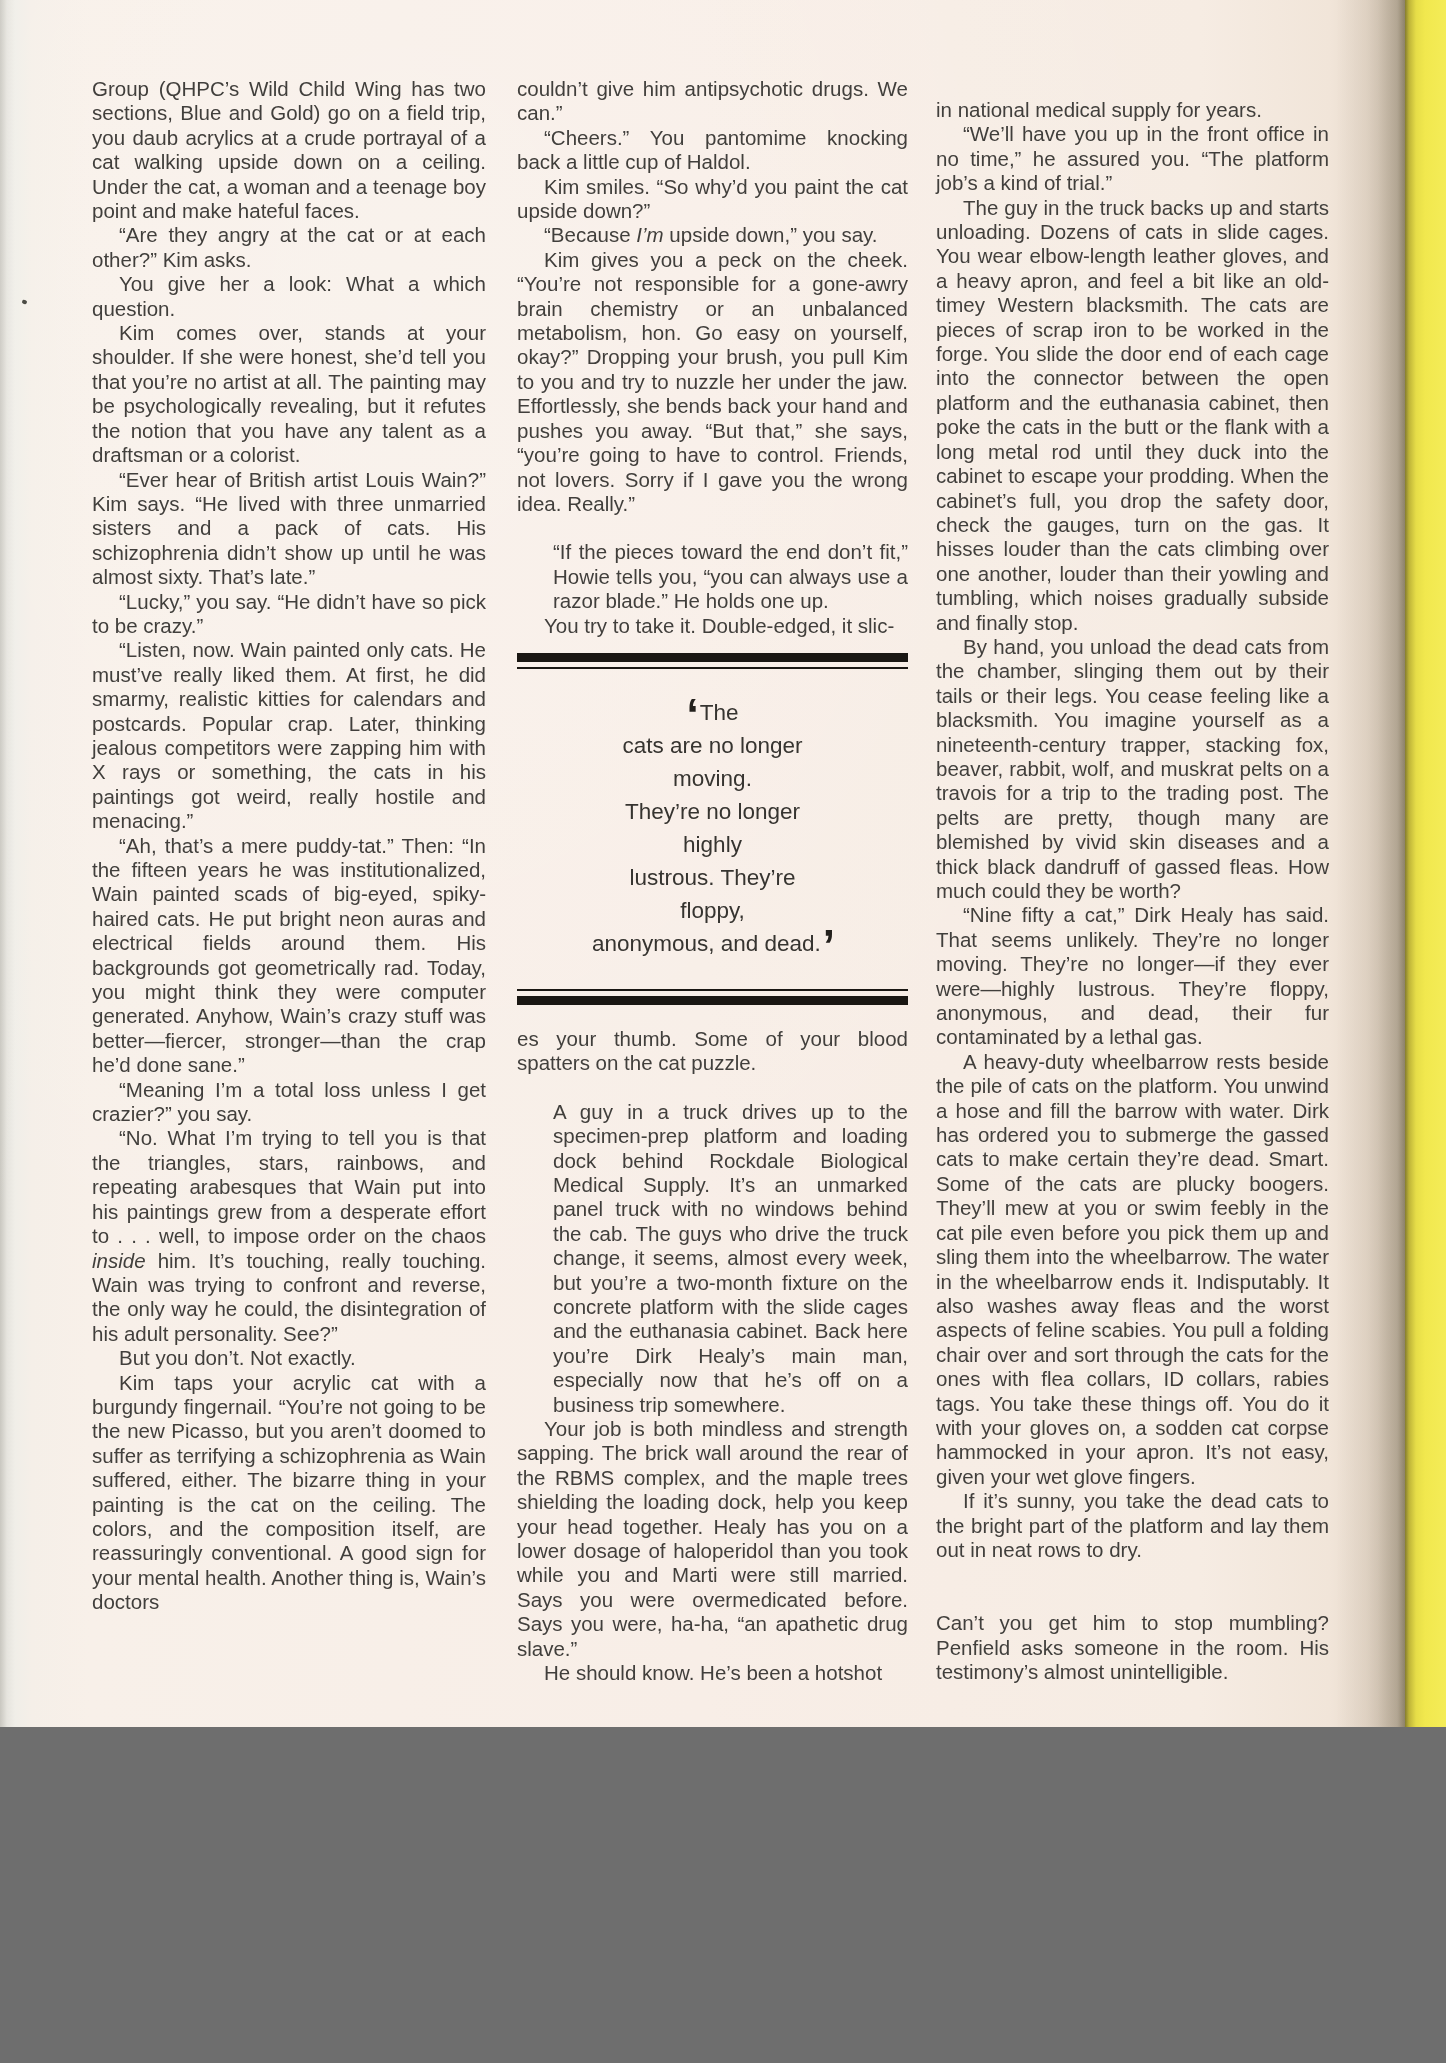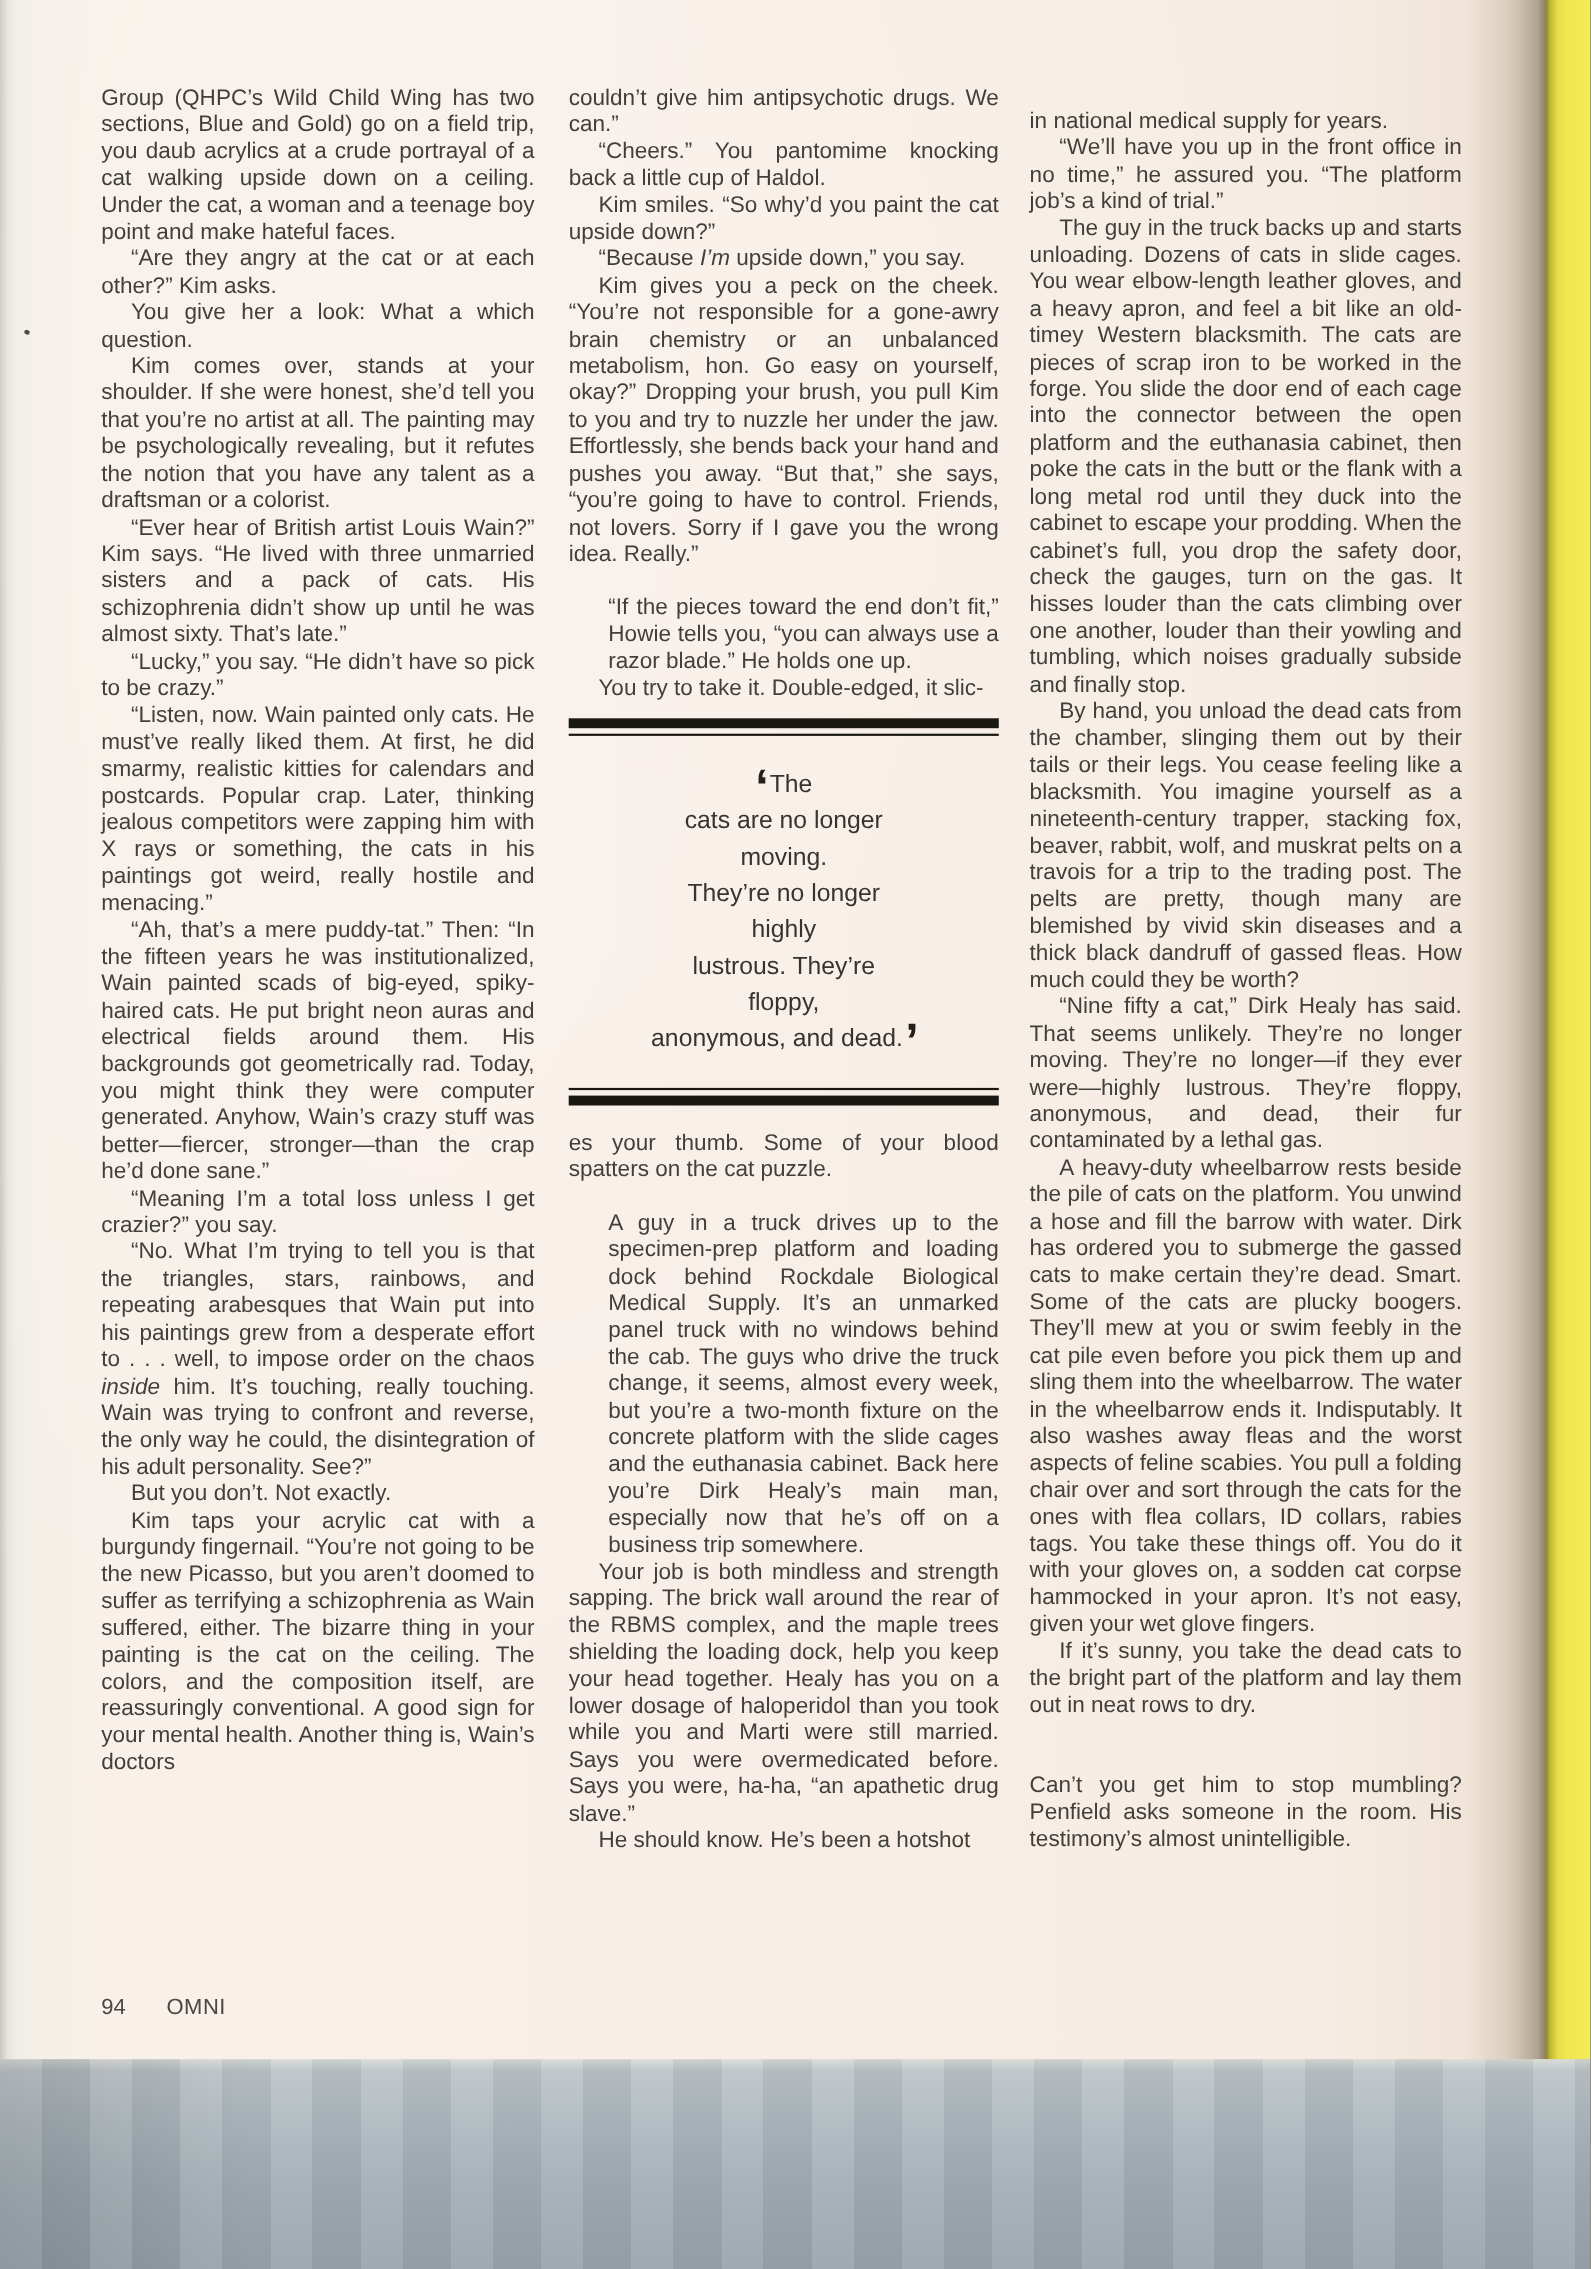--- a/index.html
+++ b/index.html
@@ -1,17 +1,17 @@
 <!DOCTYPE html>
 <html><head>
 <meta charset="utf-8">
 <style>
   html,body{margin:0;padding:0;background:#6e6e6e;}
   .page{
-    position:relative;width:1446px;height:2063px;overflow:hidden;
+    position:relative;width:1446px;height:1727px;overflow:hidden;
     font-family:"Liberation Sans",sans-serif;
     background:
       linear-gradient(90deg,
         #c9c7c0 0px,#e6e4de 7px,#f0eee8 15px,#f5efe8 32px,
         #f8f0e9 90px,#f8eee7 700px,#f6ece3 1200px,#f1e5d9 1330px,
         #e3d6c7 1378px,#cfc3b2 1398px,#b7ab91 1405px);
   }
   .paper-tint{position:absolute;inset:0;pointer-events:none;
     background:radial-gradient(ellipse at 28% 18%,rgba(255,255,255,.20),rgba(255,255,255,0) 55%);}
   .yellow-stripe{position:absolute;top:0;right:0;width:41px;height:1872px;

